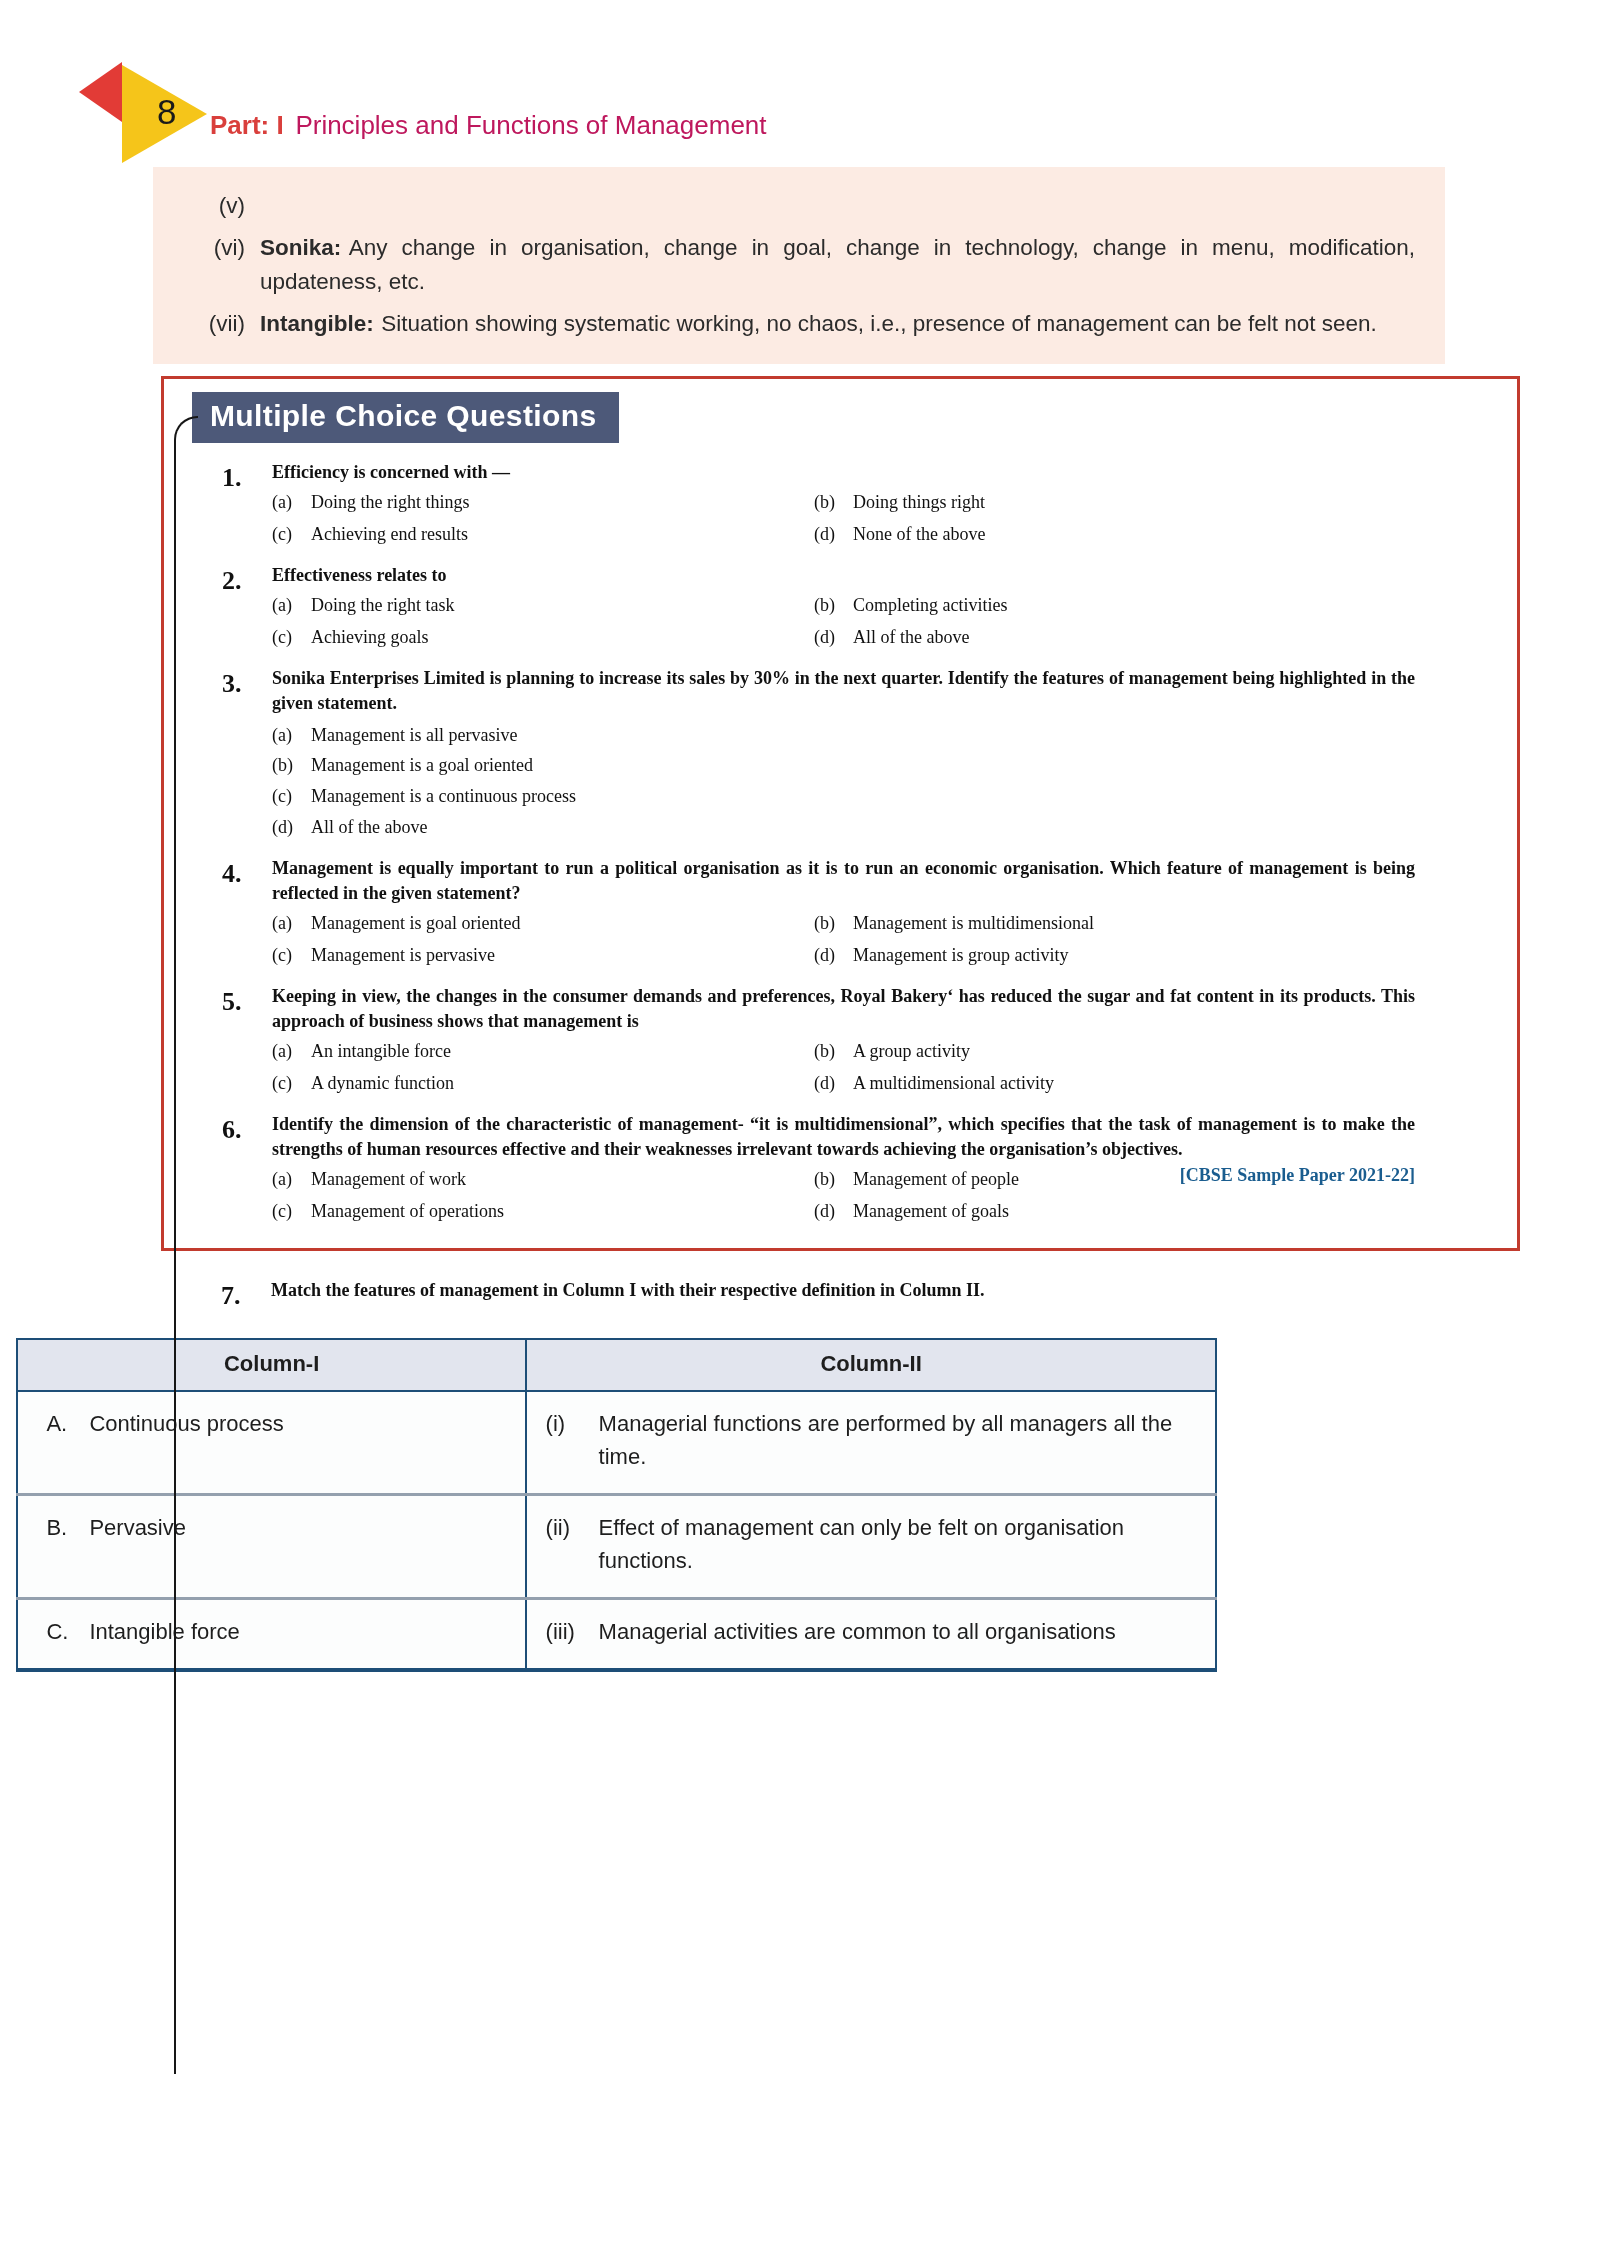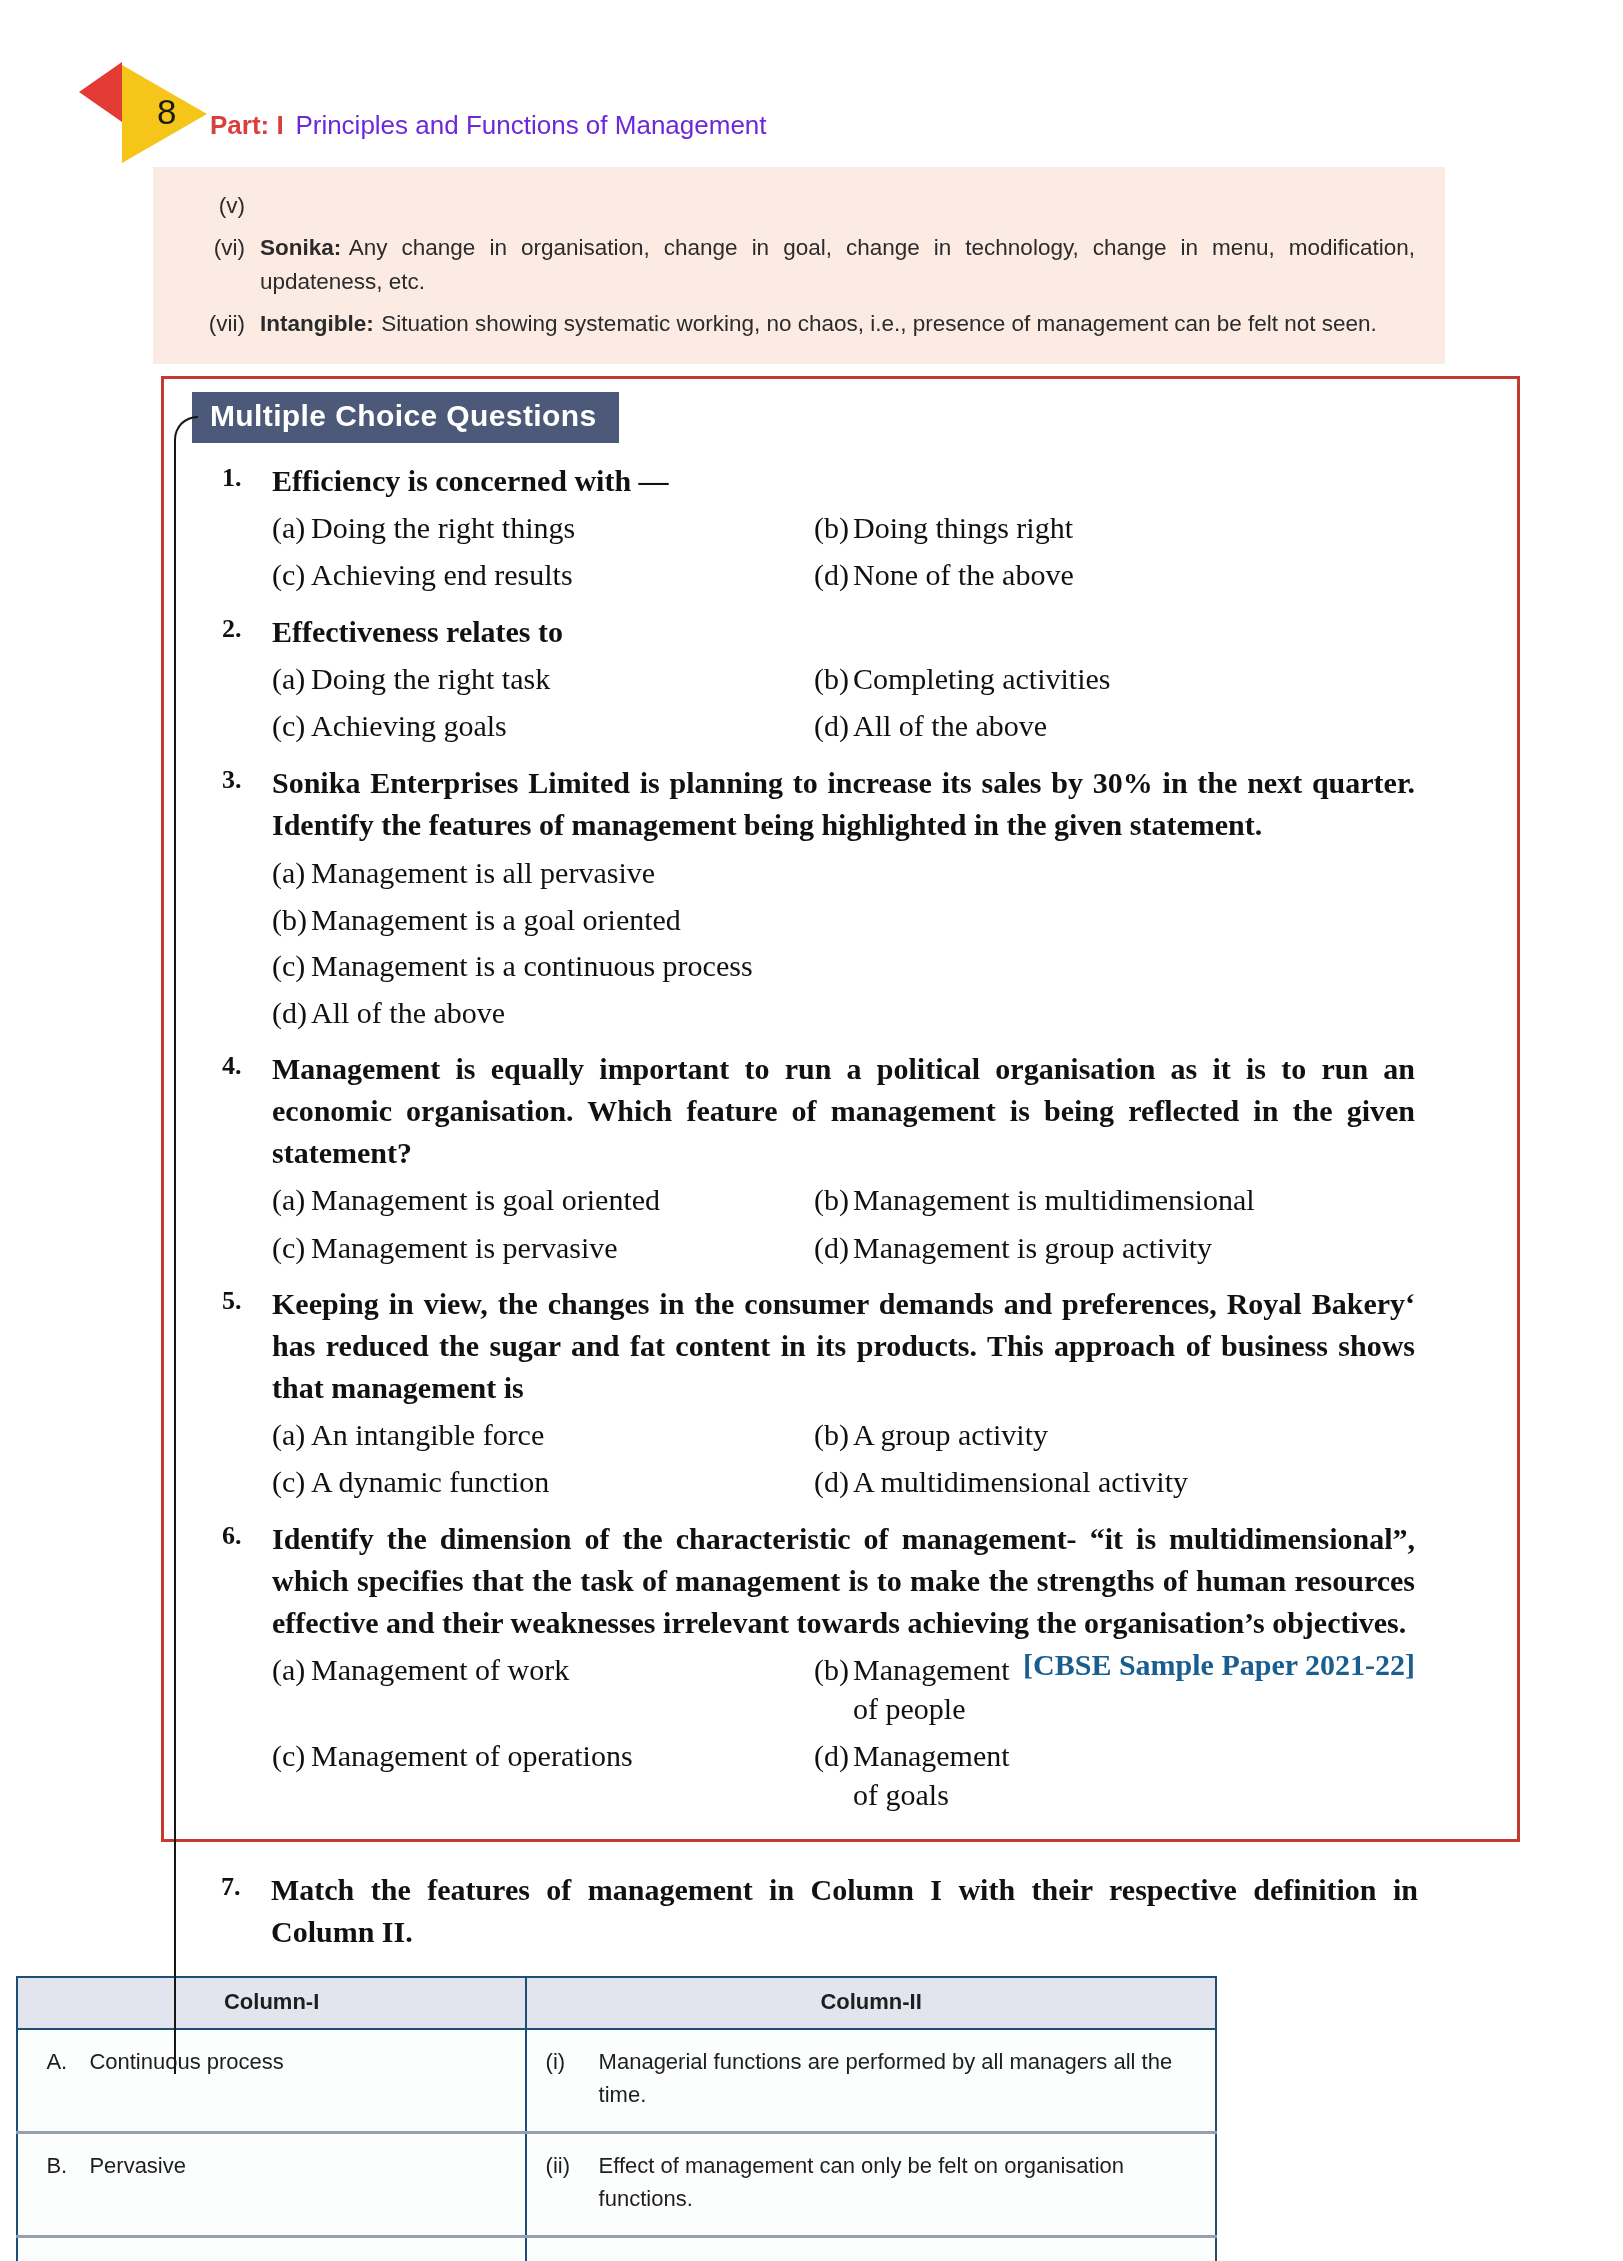--- a/index.html
+++ b/index.html
@@ -9,21 +9,21 @@
 
   
   .hdr{position:relative;height:167px;}
   .tri-red{position:absolute;left:79px;top:62px;width:0;height:0;
            border-right:43px solid #e23b36;border-top:30px solid transparent;border-bottom:30px solid transparent;}
   .tri-yellow{position:absolute;left:122px;top:65px;width:0;height:0;
            border-left:85px solid #f5c51a;border-top:49px solid transparent;border-bottom:49px solid transparent;}
   .page-num{position:absolute;left:157px;top:92px;font-size:35px;font-weight:500;color:#1a1a1a;}
   .hdr-line{position:absolute;left:210px;top:110px;font-size:26px;white-space:nowrap;}
   .part-label{color:#d93f3c;font-weight:700;margin-right:11.7px;}
-  .hdr-title{color:#6d28d9;font-weight:500;}
+  .hdr-title{color:#be185d;font-weight:500;}
 
   
   .notes{margin-left:153px;width:1292px;background:#fcebe3;padding:22px 30px 23.4px 20px;box-sizing:border-box;}
   .note-item{display:flex;margin-top:8.3px;}
   .note-item:first-child{margin-top:0;}
   .nnum{flex:0 0 72px;text-align:right;margin-right:15px;font-size:22.5px;line-height:1.5;color:#2b2b2b;}
   .nbody{flex:1;font-size:22.5px;line-height:1.5;color:#2b2b2b;text-align:justify;}
   .term{font-weight:bold;margin-right:7.5px;}
   .nextra{margin-top:1.7px;}
 
@@ -32,21 +32,21 @@
            border:3.3px solid #c23b2e;padding-bottom:25px;background:#fff;}
   .bracket{position:absolute;left:10px;top:37px;width:22px;height:1656px;
            border-left:2.5px solid #161616;border-top:2.5px solid #161616;border-top-left-radius:23.4px;pointer-events:none;}
   .mcq-header{display:inline-block;margin:13.3px 0 0 27.5px;background:#4d5979;color:#ffffff;
            font-size:30px;font-weight:bold;letter-spacing:0.4px;padding:7.5px 22px 10px 18.4px;text-align:center;}
 
   .q{display:flex;padding:0 102px 0 58px;margin-top:16.7px;
      font-family:"Liberation Serif","DejaVu Serif",serif;}
   .q:first-of-type{margin-top:22px;}
   .qnum{flex:0 0 50px;font-weight:bold;font-size:26px;line-height:1.4;color:#111;}
-  .qbody{flex:1;font-size:30px;color:#111;}
+  .qbody{flex:1;font-size:18px;color:#111;}
   .qtext{font-weight:bold;text-align:justify;line-height:1.4;}
   .cite{float:right;color:#1a5d8f;margin-left:20px;}
   .opts{margin-top:5.8px;}
   .opts-grid{display:grid;grid-template-columns:542px 1fr;row-gap:8.3px;}
   .opts-list .opt{margin-top:7.5px;}
   .opt{display:flex;line-height:1.3;}
   .olabel{flex:0 0 39px;}
   .otext{flex:1;}
 
   

